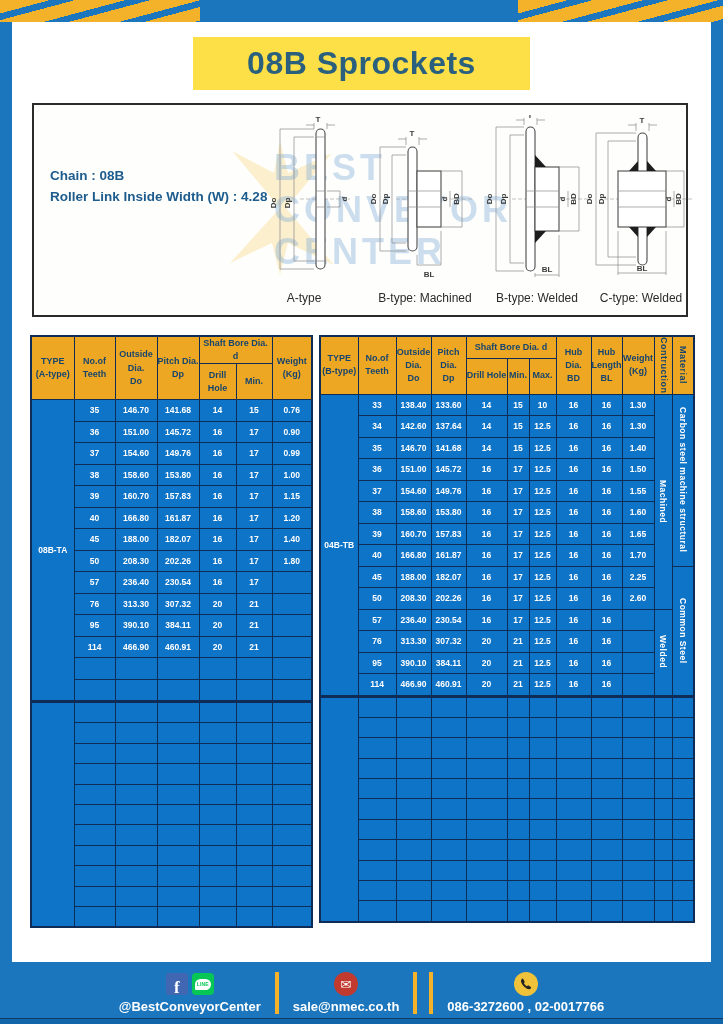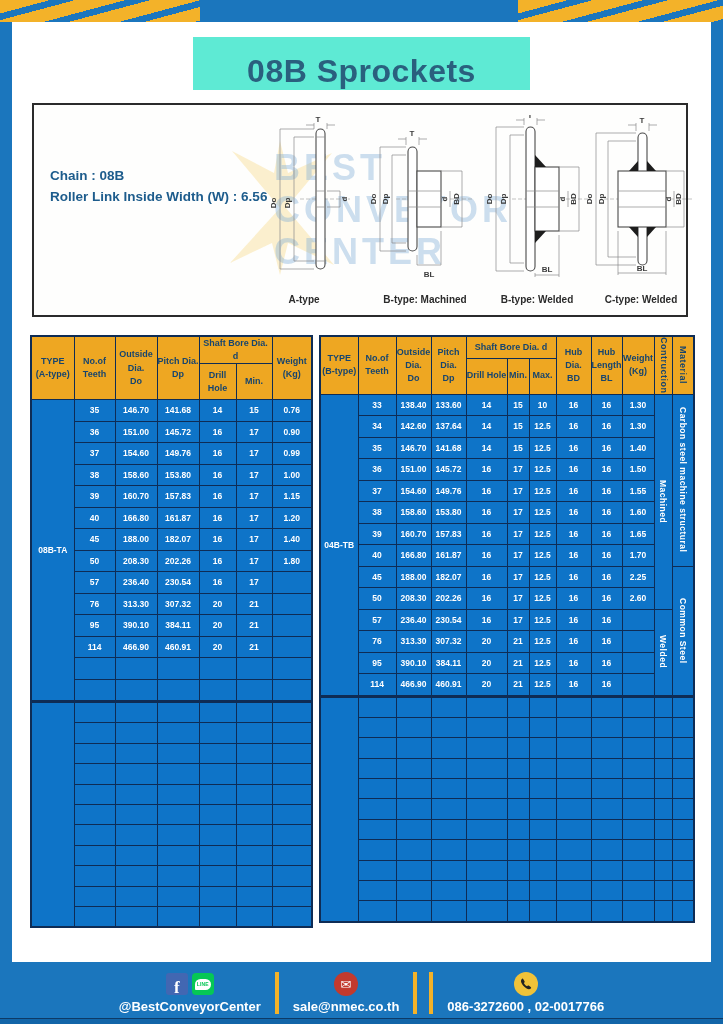--- a/index.html
+++ b/index.html
@@ -9,32 +9,32 @@
   
   .topband{position:absolute;left:0;top:0;width:723px;height:22px;background:#1b76bd;}
   .stripes{position:absolute;top:0;height:22px;background:repeating-linear-gradient(165deg,#f3b229 0 13px, rgba(0,0,0,0) 13px 19.5px);}
   .stripes.left{left:0;width:200px;}
   .stripes.right{right:0;width:205px;}
 
   
   .panel{position:absolute;left:12px;top:22px;width:699px;height:940px;background:#ffffff;}
 
   
-  .banner{position:absolute;left:193px;top:37px;width:337px;height:53px;background:#5eead4;display:flex;align-items:flex-end;justify-content:center;}
+  .banner{position:absolute;left:193px;top:37px;width:337px;height:53px;background:#fde047;display:flex;align-items:center;justify-content:center;}
   .banner h1{margin:0;font-size:32px;font-weight:bold;color:#2a607e;letter-spacing:0.5px;}
 
   
   .diagbox{position:absolute;left:32px;top:103px;width:652px;height:210px;background:#fefefd;border:2px solid #2b2b2b;}
   .specs{position:absolute;left:16px;top:48px;width:225px;z-index:3;margin-top:12px;}
   .specs div{font-size:13.5px;font-weight:bold;color:#1d5c8c;line-height:21px;white-space:nowrap;}
   .wm{position:absolute;left:170px;top:28px;width:360px;height:160px;z-index:1;pointer-events:none;}
   .wm .wmshape{position:absolute;left:18px;top:0;opacity:0.55;}
   .wm .wmtext{position:absolute;left:70px;top:14px;width:290px;text-align:left;color:rgba(130,175,215,0.40);font-weight:bold;font-size:36px;line-height:42px;letter-spacing:4px;}
   .fig{position:absolute;top:10px;height:192px;display:flex;flex-direction:column;align-items:center;justify-content:space-between;z-index:2;}
-  .fig .cap{font-size:10px;font-weight:bold;color:#2b2b2b;white-space:nowrap;padding-bottom:2px;}
+  .fig .cap{font-size:12px;font-weight:normal;color:#2b2b2b;white-space:nowrap;padding-bottom:2px;}
   .fig svg{display:block;}
   .f-a{left:222px;width:96px;}
   .f-bm{left:336px;width:110px;}
   .f-bw{left:448px;width:110px;}
   .f-cw{left:552px;width:110px;}
   .draw{stroke:#4a4a4a;stroke-width:1.1;fill:#ffffff;}
   .dim{stroke:#8a8a8a;stroke-width:0.7;fill:none;}
   .dimt{font-size:8px;fill:#3a3a3a;font-weight:bold;}
   .cl{stroke:#9a9a9a;stroke-width:0.6;stroke-dasharray:4 2;}
   .weld{fill:#1d1d1d;stroke:none;}
@@ -92,21 +92,21 @@
       </svg>
       <div class="wmtext">
         <div>BEST</div>
         <div>CONVEYOR</div>
         <div>CENTER</div>
       </div>
     </div>
 
     <div class="specs">
       <div>Chain  : 08B</div>
-      <div>Roller Link Inside Width (W)  :  6.56</div>
+      <div>Roller Link Inside Width (W)  :  4.28</div>
     </div>
 
     <div class="fig f-a">
       <svg width="96" height="168" viewBox="0 0 96 168">
         <line class="cl" x1="44" y1="84" x2="94" y2="84"></line>
         <rect class="draw" x="60" y="14" width="9" height="140" rx="4.5"></rect>
         <line class="dim" x1="60" y1="22" x2="69" y2="22"></line>
         <line class="dim" x1="60" y1="146" x2="69" y2="146"></line>
         <line class="dim" x1="60" y1="76" x2="69" y2="76"></line>
         <line class="dim" x1="60" y1="92" x2="69" y2="92"></line>

